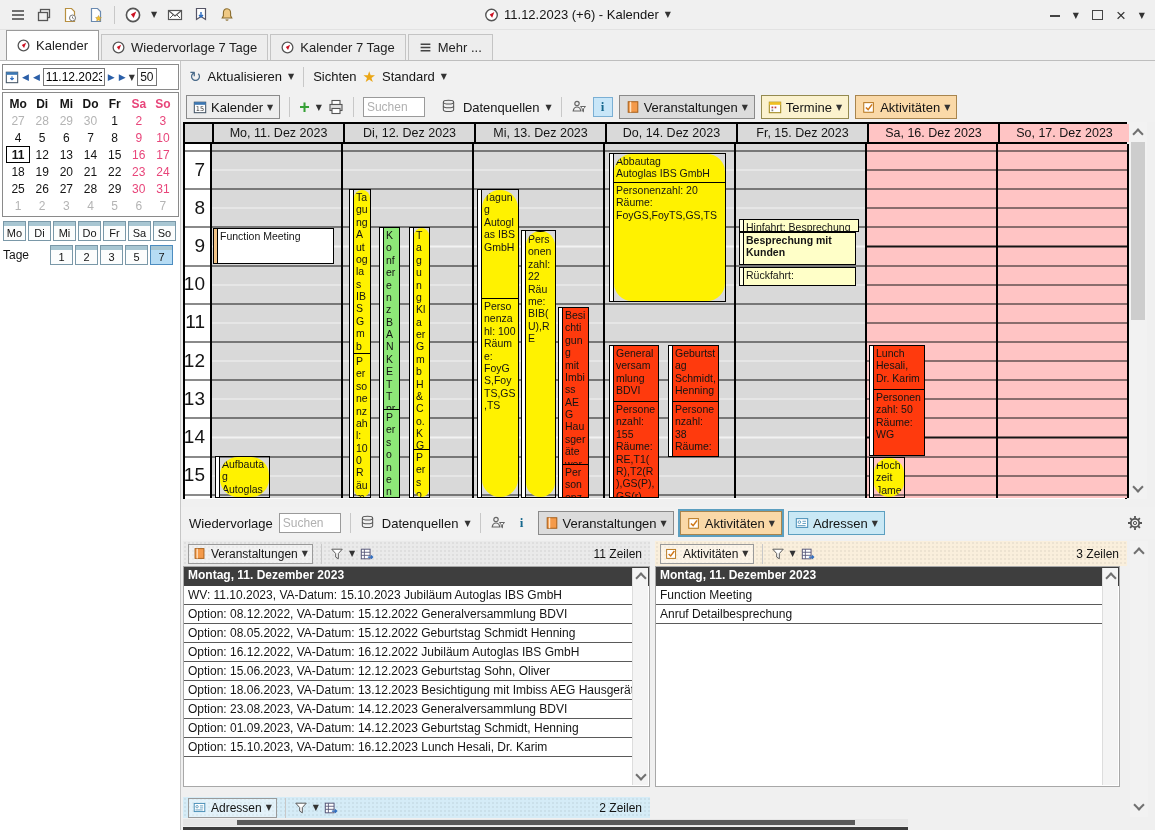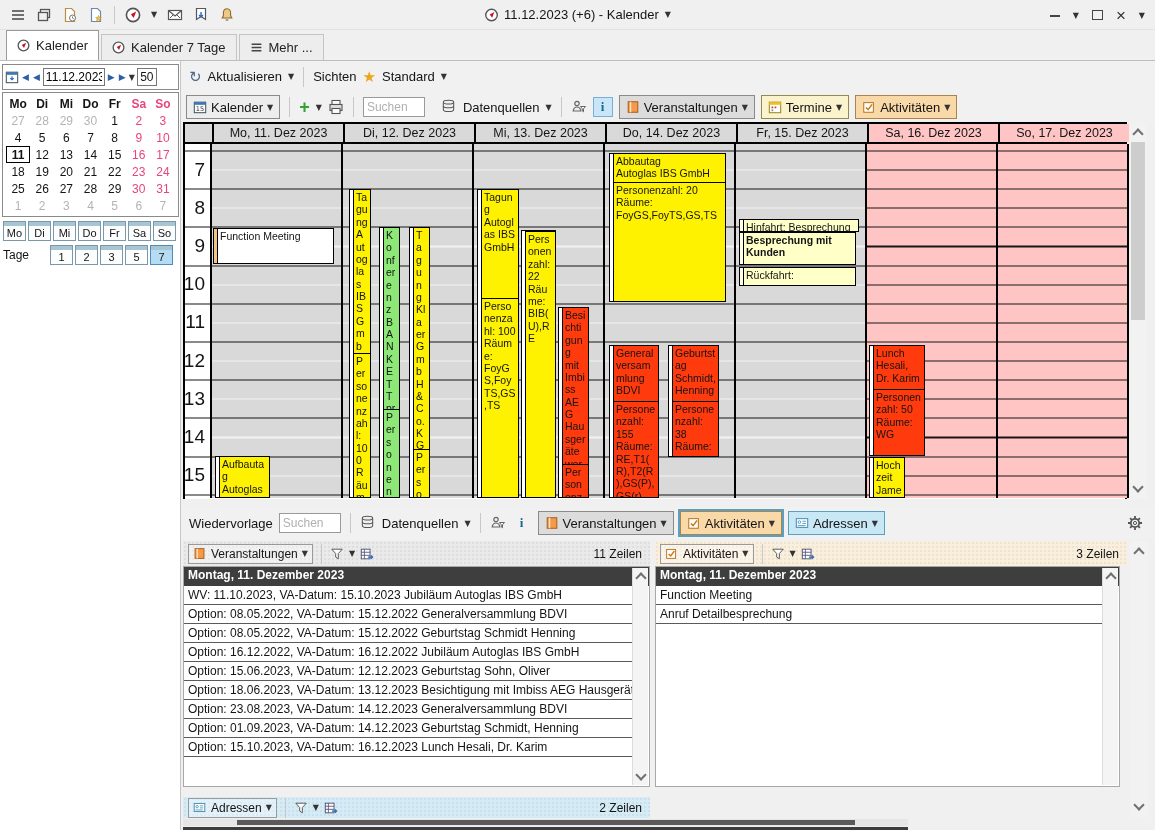--- a/index.html
+++ b/index.html
@@ -78,21 +78,21 @@
   .col { position:absolute; top:0; height:100%; width:131px; border-right:2px solid #000; }
   .col.wd { background-color:var(--wd-bg);
             background-image:repeating-linear-gradient(to bottom,#151515 0 1px,transparent 1px 19.1px,#F2F2F2 19.1px 20.1px,transparent 20.1px 38.2px);
             background-position:0 6.5px; }
   .col.wk { background-color:var(--wk-bg);
             background-image:repeating-linear-gradient(to bottom,#151515 0 1px,transparent 1px 19.1px);
             background-position:0 6.5px; }
   .ev { position:absolute; display:flex; border:1px solid #000; overflow:hidden; font-size:10.5px; line-height:1.18; z-index:5; }
   .ev-strip { flex:0 0 4px; width:4px; border-right:1px solid #000; }
   .ev-main { flex:1; min-width:0; display:flex; flex-direction:column; overflow:hidden; background:#fff; }
-  .ev.yellow .ev-main { background:var(--ev-yellow); }
+  .ev.yellow .ev-main { background:var(--ev-yellow);border-radius:18px; }
   .ev.green  .ev-main { background:var(--ev-green); }
   .ev.red    .ev-main { background:var(--ev-red); }
   .ev.pale   .ev-main { background:var(--ev-pale); }
   .ev.white  .ev-main { background:#FFFFFF; }
   .ev-title { padding:1px 2px; overflow:hidden; white-space:pre-line; overflow-wrap:break-word; flex:0 0 auto; }
   .ev-details { padding:1px 2px; border-top:1px solid #000; flex:1; overflow:hidden; overflow-wrap:break-word; }
 
   
   .vscroll { background:#F2F2F2; }
   .vscroll .thumb { position:absolute; left:2px; right:2px; background:#CDCDCD; }
@@ -196,20 +196,27 @@
     </div>
   </div>
 
   <div class="abs tabbar">
     <div class="tab active">
       <span class="icon14"><svg viewBox="0 0 16 16" width="13" height="13">
             <circle cx="8" cy="8" r="6.6" fill="#fff" stroke="#555" stroke-width="1.6"></circle>
             <path d="M11.2 4.6 L8.7 11 L5.9 7.3 Z" fill="#CC1122"></path>
           </svg></span>
       <span>Kalender</span>
+    </div>
+    <div class="tab">
+      <span class="icon14"><svg viewBox="0 0 16 16" width="13" height="13">
+            <circle cx="8" cy="8" r="6.6" fill="#fff" stroke="#555" stroke-width="1.6"></circle>
+            <path d="M11.2 4.6 L8.7 11 L5.9 7.3 Z" fill="#CC1122"></path>
+          </svg></span>
+      <span>Wiedervorlage 7 Tage</span>
     </div>
     <div class="tab">
       <span class="icon14"><svg viewBox="0 0 16 16" width="13" height="13">
             <circle cx="8" cy="8" r="6.6" fill="#fff" stroke="#555" stroke-width="1.6"></circle>
             <path d="M11.2 4.6 L8.7 11 L5.9 7.3 Z" fill="#CC1122"></path>
           </svg></span>
       <span>Kalender 7 Tage</span>
     </div>
     <div class="tab">
       <span class="icon14"><svg viewBox="0 0 16 16" width="13" height="13">
@@ -620,21 +627,21 @@
           <rect x="1.5" y="2.5" width="10" height="11" fill="#fff" stroke="#557" stroke-width="1.1"></rect>
           <path d="M1.5 6h10M1.5 9.5h10M5 2.5v11" stroke="#557" stroke-width="1"></path>
           <path d="M9 11.5h5.5M12.5 9.5l2 2-2 2" fill="none" stroke="#2B6BBF" stroke-width="1.3"></path>
         </svg></span>
     <span class="zeilen">11 Zeilen</span>
   </div>
   <div class="abs listbox" style="left:183px;top:566px;width:467px;height:221px;">
     <div class="lhead">Montag, 11. Dezember 2023</div>
     <div style="margin-right:17px;">
       <div class="lrow">WV: 11.10.2023, VA-Datum: 15.10.2023 Jubiläum Autoglas IBS GmbH</div>
-        <div class="lrow">Option: 08.05.2022, VA-Datum: 15.12.2022 Generalversammlung BDVI</div>
+        <div class="lrow">Option: 08.12.2022, VA-Datum: 15.12.2022 Generalversammlung BDVI</div>
         <div class="lrow">Option: 08.05.2022, VA-Datum: 15.12.2022 Geburtstag Schmidt Henning</div>
         <div class="lrow">Option: 16.12.2022, VA-Datum: 16.12.2022 Jubiläum Autoglas IBS GmbH</div>
         <div class="lrow">Option: 15.06.2023, VA-Datum: 12.12.2023 Geburtstag Sohn, Oliver</div>
         <div class="lrow">Option: 18.06.2023, VA-Datum: 13.12.2023 Besichtigung mit Imbiss AEG Hausgerätewerk</div>
         <div class="lrow">Option: 23.08.2023, VA-Datum: 14.12.2023 Generalversammlung BDVI</div>
         <div class="lrow">Option: 01.09.2023, VA-Datum: 14.12.2023 Geburtstag Schmidt, Henning</div>
         <div class="lrow">Option: 15.10.2023, VA-Datum: 16.12.2023 Lunch Hesali, Dr. Karim</div>
     </div>
     <div class="inner-scroll">
       <span class="chev-up" style="top:6px;left:4px;"></span>

